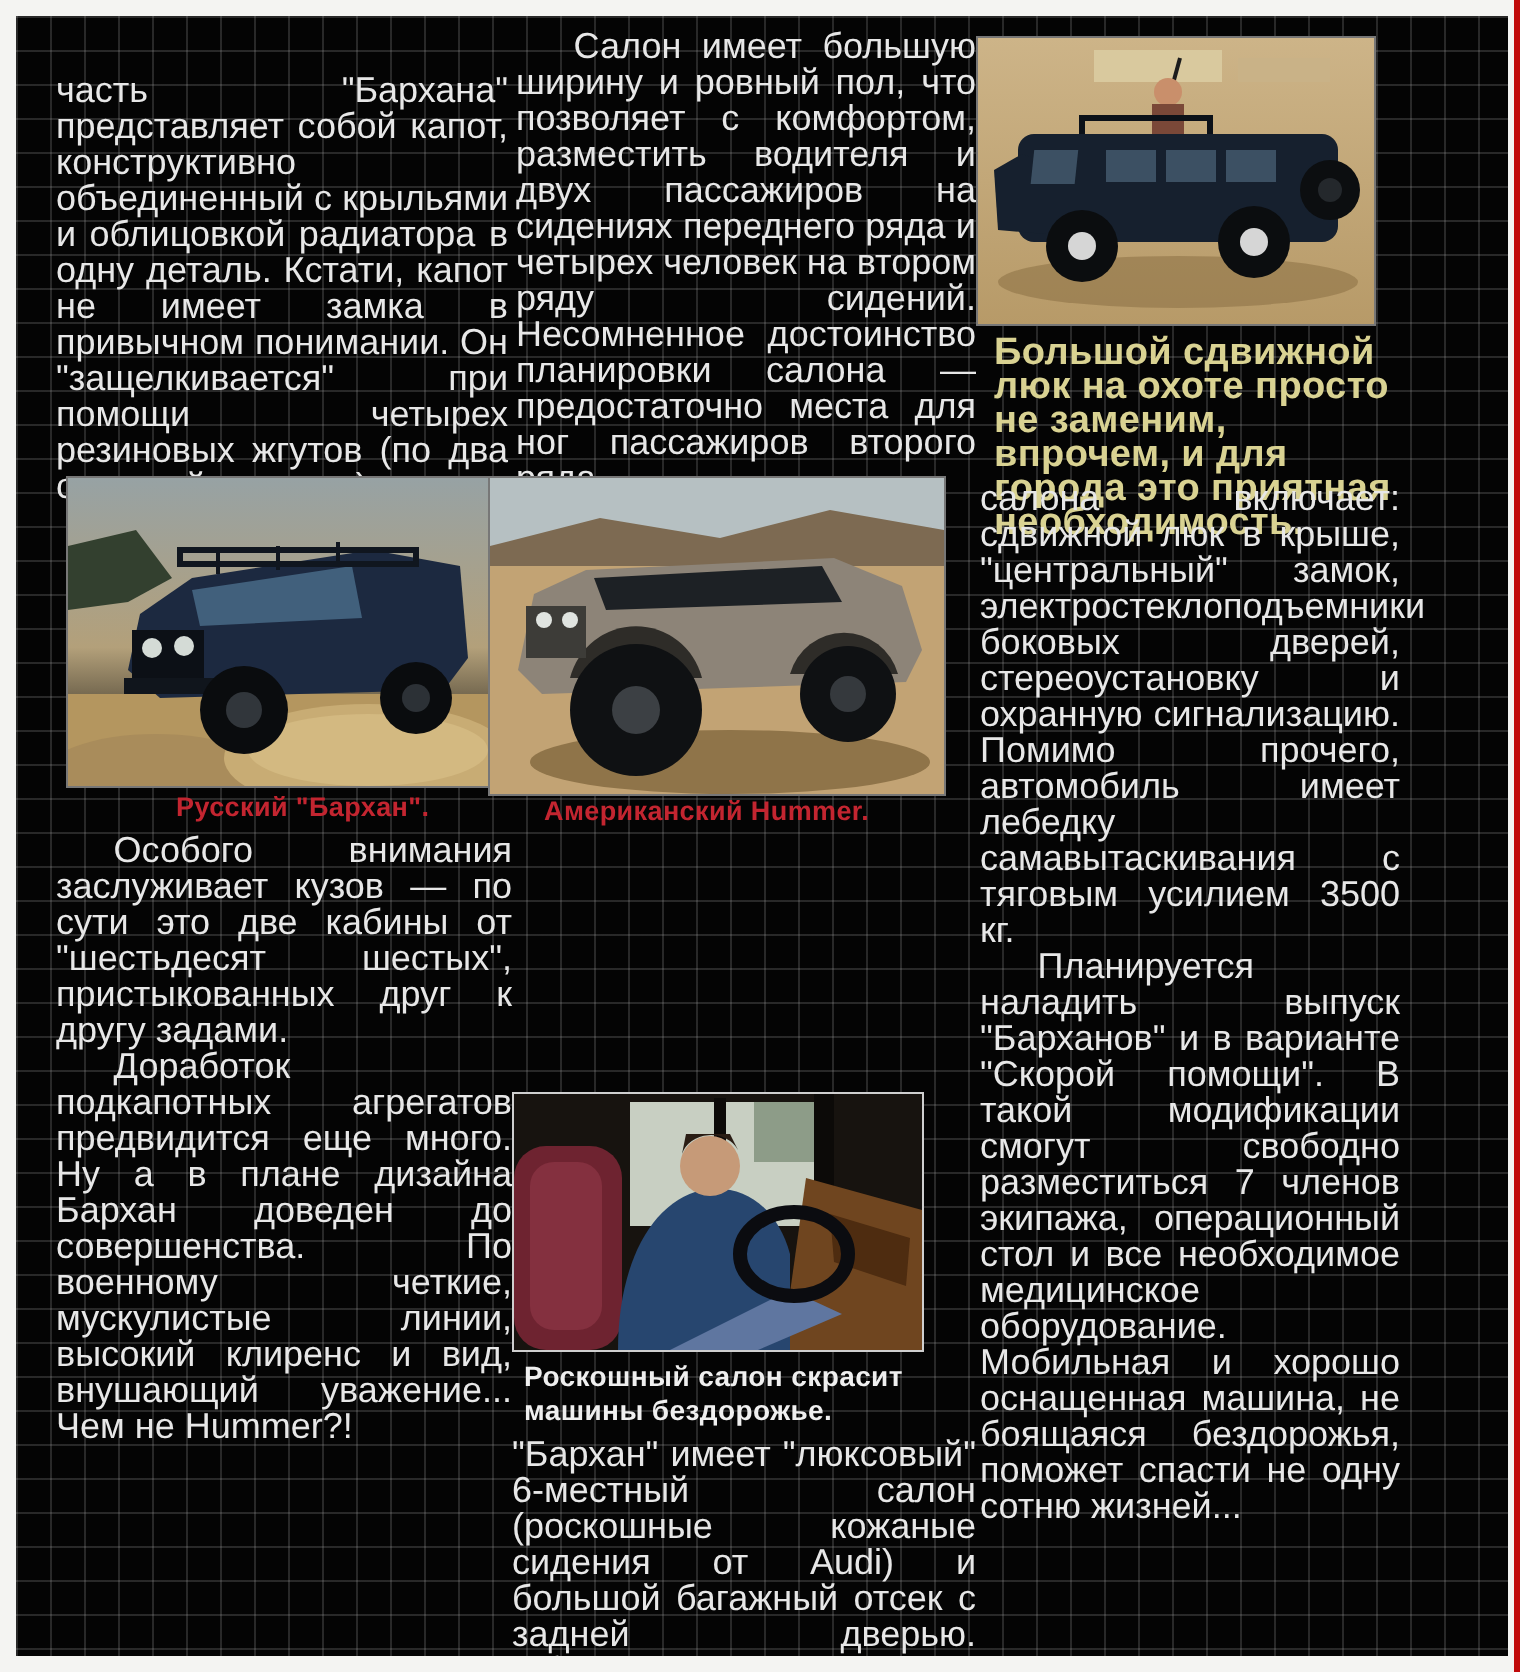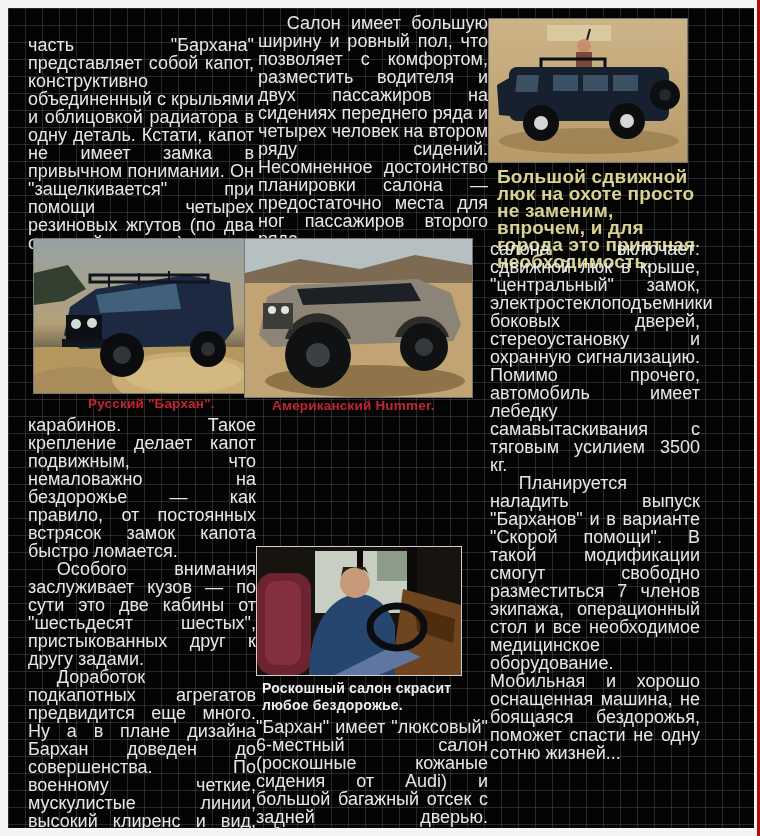--- a/index.html
+++ b/index.html
@@ -70,21 +70,20 @@
         <rect x="28" y="100" width="48" height="8" fill="#10151c"></rect>
         <circle cx="88" cy="116" r="22" fill="#0a0c0e"></circle>
         <circle cx="88" cy="116" r="9" fill="#31363b"></circle>
         <circle cx="174" cy="110" r="18" fill="#0a0c0e"></circle>
         <circle cx="174" cy="110" r="7" fill="#2c3136"></circle>
       </svg>
     </div>
     <div class="capt capt-red" style="left:80px;top:388px;">Русский "Бархан".</div>
 
     <div class="col" style="left:20px;top:408px;width:228px;">
-      <p>карабинов. Такое крепление делает капот подвижным, что немаловажно на бездорожье — как правило, от постоянных встрясок замок капота быстро ломается.</p>
       <p class="ind">Особого внимания заслуживает кузов — по сути это две кабины от "шестьдесят шестых", пристыкованных друг к другу задами.</p>
       <p class="ind">Доработок подкапотных агрегатов предвидится еще много. Ну а в плане дизайна Бархан доведен до совершенства. По военному четкие, мускулистые линии, высокий клиренс и вид, внушающий уважение... Чем не Hummer?!</p>
     </div>
 
     <div class="col" style="left:250px;top:6px;width:230px;">
       <p class="ind">Салон имеет большую ширину и ровный пол, что позволяет с комфортом, разместить водителя и двух пассажиров на сидениях переднего ряда и четырех человек на втором ряду сидений. Несомненное достоинство планировки салона — предостаточно места для ног пассажиров второго ряда.</p>
     </div>
 
     <div class="photo" style="left:236px;top:230px;width:227px;height:158px;">
       <svg width="227" height="158" viewBox="0 0 227 158">
@@ -119,21 +118,21 @@
         <polygon points="158,60 198,72 196,96 160,84" fill="#4e2c10"></polygon>
         <rect x="0" y="26" width="54" height="102" rx="16" fill="#6e2330"></rect>
         <rect x="8" y="34" width="36" height="84" rx="12" fill="#84303f"></rect>
         <path d="M52,128 C52,86 68,54 94,48 C116,44 132,58 138,80 L138,128 Z" fill="#27466f"></path>
         <circle cx="98" cy="36" r="15" fill="#c69a78"></circle>
         <path d="M84,30 a15,13 0 0 1 28,-2 l-4,-8 -22,0 Z" fill="#2a1d14"></path>
         <polygon points="78,128 138,98 164,110 122,128" fill="#5f76a0"></polygon>
         <ellipse cx="140" cy="80" rx="27" ry="21" fill="none" stroke="#0b0c10" stroke-width="7"></ellipse>
       </svg>
     </div>
-    <div class="capt capt-white" style="left:254px;top:672px;width:210px;">Роскошный салон скрасит любое бездорожье.</div>
+    <div class="capt capt-white" style="left:254px;top:672px;width:210px;">Роскошный салон скрасит машины бездорожье.</div>
 
     <div class="col" style="left:248px;top:710px;width:232px;">
       <p>"Бархан" имеет "люксовый" 6-местный салон (роскошные кожаные сидения от Audi) и большой багажный отсек с задней дверью. Оборудование</p>
     </div>
 
     <div class="photo" style="left:480px;top:10px;width:198px;height:143px;">
       <svg width="198" height="143" viewBox="0 0 198 143">
         <defs>
           <linearGradient id="gC" x1="0" y1="0" x2="0" y2="1">
             <stop offset="0" stop-color="#cdb488"></stop>

